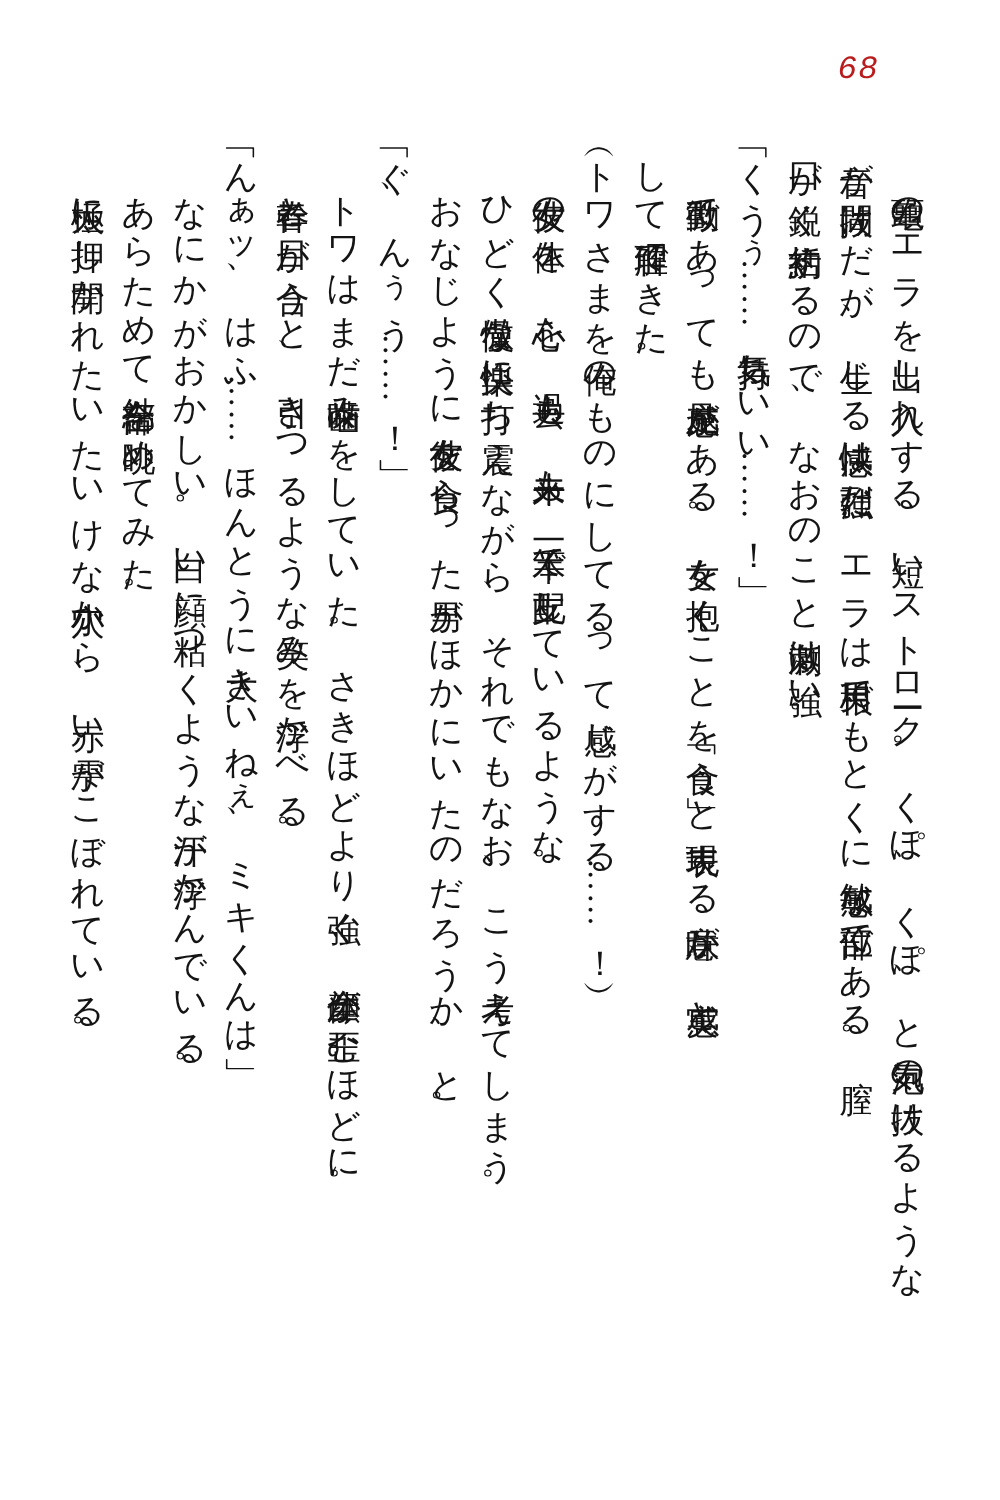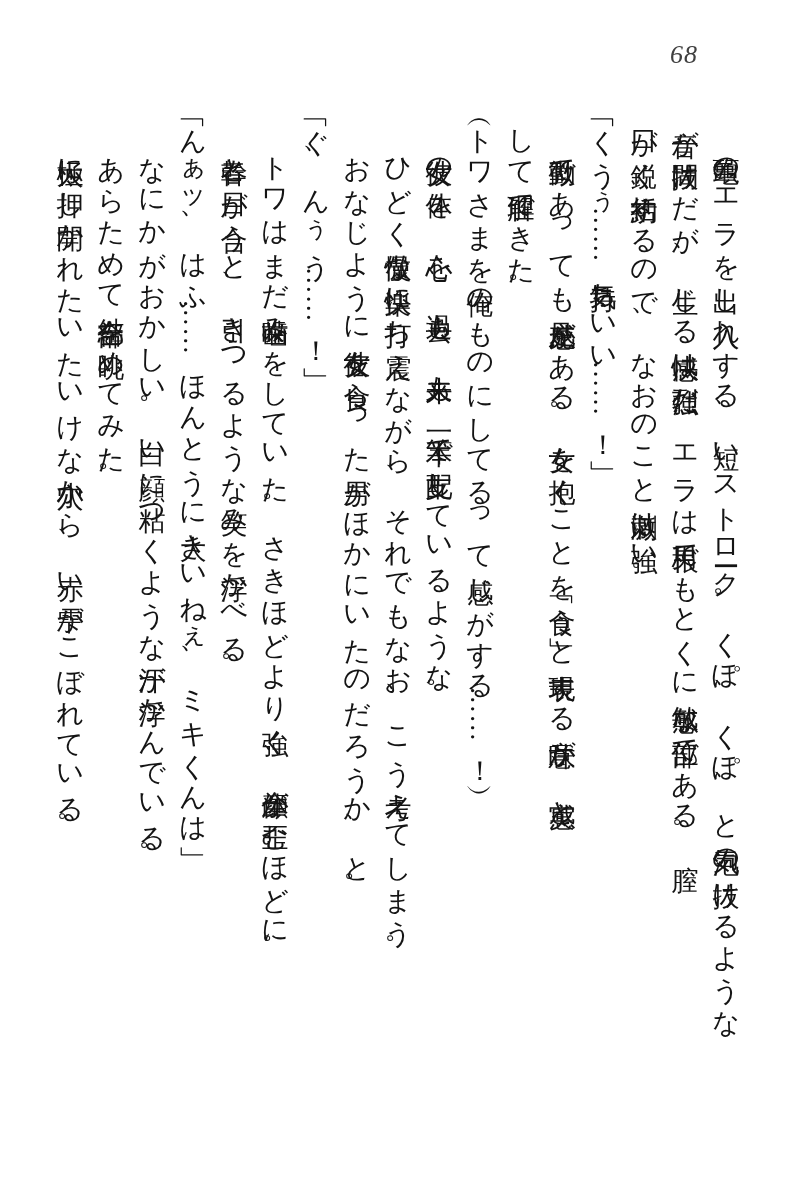--- a/index.html
+++ b/index.html
@@ -16,24 +16,24 @@
   }
   .page {
     position: absolute;
     inset: 0;
     background: #ffffff;
   }
   .page-number {
     position: absolute;
     top: 40px;
     left: 670px;
-    font-family: Liberation Serif, serif;
+    font-family: Liberation Mono, monospace;
     font-style: italic;
     font-size: 26px;
-    color: #404040;
+    color: #b91c1c;
     letter-spacing: 1px;
   }
   .text-block {
     position: absolute;
     top: 110px;
     right: 54px;
     height: 1022px;
     writing-mode: vertical-rl;
     text-orientation: mixed;
     font-size: 27px;

